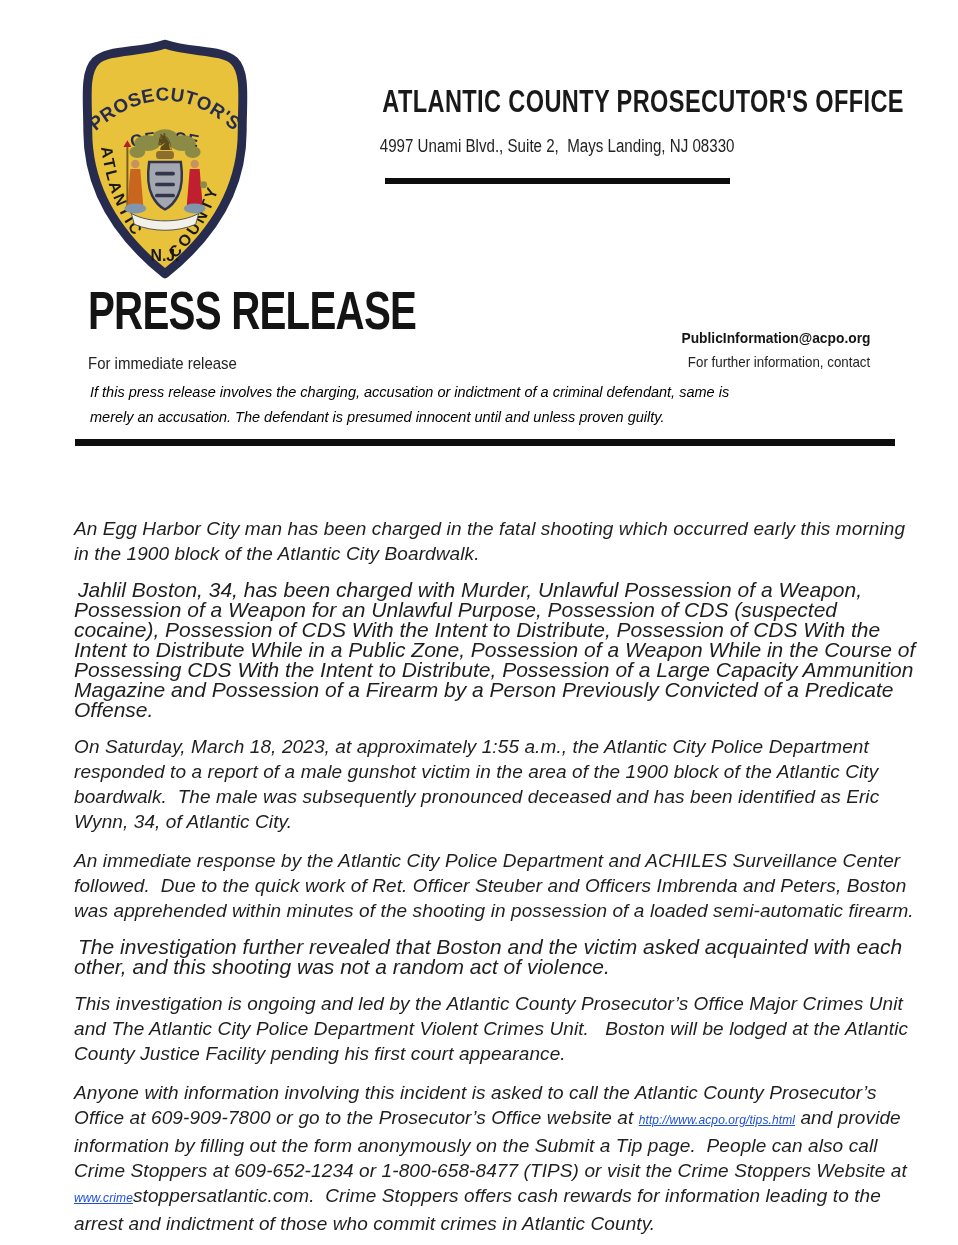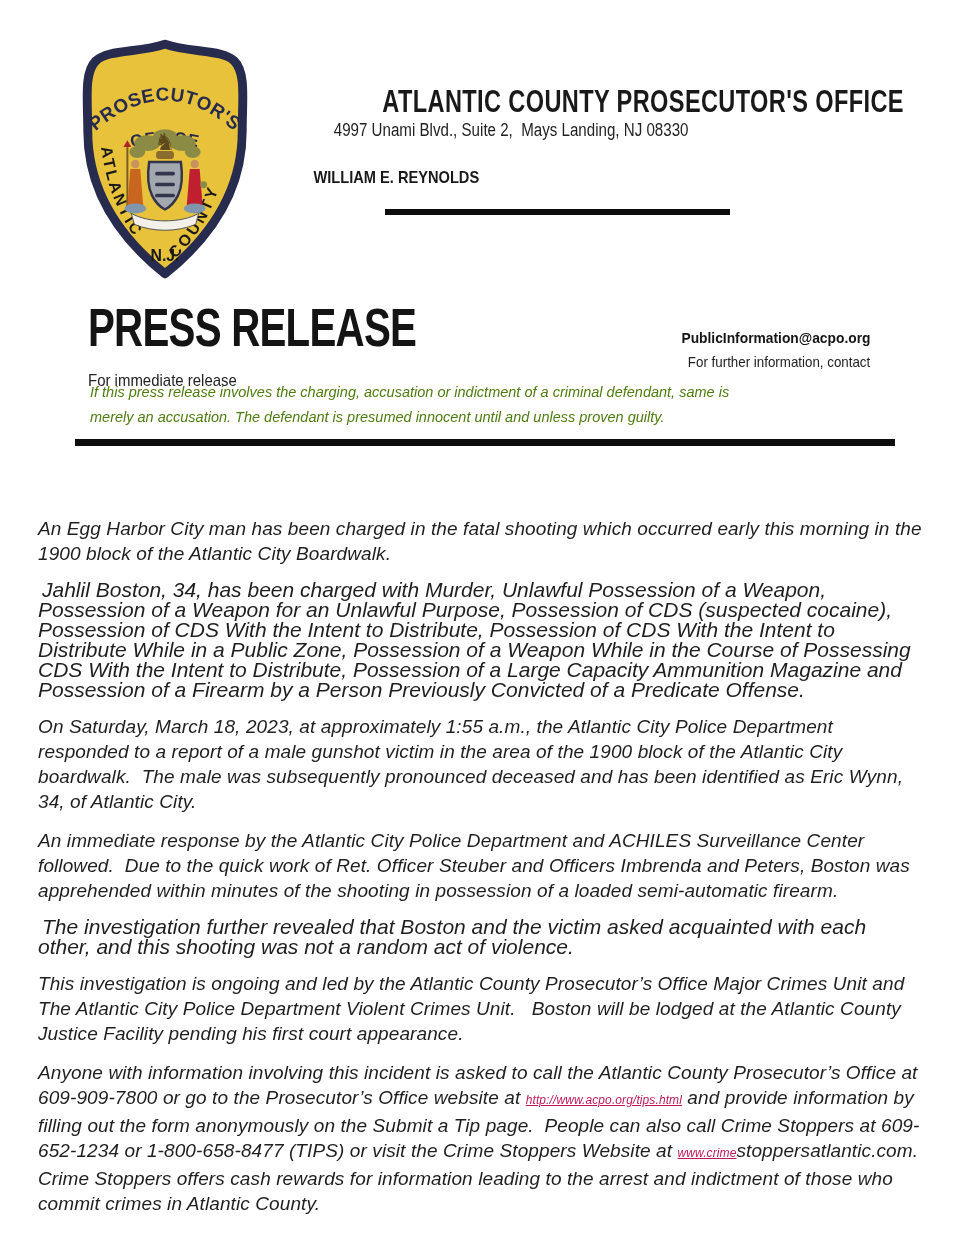--- a/index.html
+++ b/index.html
@@ -6,52 +6,52 @@
   html,body { background:#ffffff; }
   .page {
     position:relative; width:958px; height:1245px; margin:0 auto;
     background:#ffffff; overflow:hidden;
     font-family:"Liberation Sans", sans-serif; color:#1f1f1f;
   }
   
   .badge-svg { position:absolute; left:66px; top:34px; width:198px; height:250px; }
 
   
-  .header-block { position:absolute; left:300px; top:84px; width:515px; text-align:left; }
+  .header-block { position:absolute; left:300px; top:84px; width:515px; text-align:center; }
   .cond { display:inline-block; white-space:nowrap; }
   .hb-title .cond { font-size:31px; font-weight:700; letter-spacing:0.5px; color:#191919;
     transform:scaleX(0.76); transform-origin:center; }
-  .hb-address { margin-top:0; }
+  .hb-address { margin-top:16px; }
   .hb-address .cond { font-size:18px; font-weight:400; color:#232323; transform:scaleX(0.84); transform-origin:center; }
   .hb-name { margin-top:27px; }
   .hb-name .cond { font-size:17px; font-weight:700; color:#191919; transform:scaleX(0.86); transform-origin:center; }
   .hb-ptitle { margin-top:2px; }
   .hb-ptitle .cond { font-size:15px; font-weight:400; color:#232323; transform:scaleX(0.88); transform-origin:center; }
   .bar1 { width:345px; height:6px; background:#0d0d0d; margin:21px auto 0 auto; }
 
   
-  .pr-row { position:absolute; left:88px; top:297px; width:782px; display:flex; justify-content:space-between; align-items:center; }
+  .pr-row { position:absolute; left:88px; top:280px; width:782px; display:flex; justify-content:space-between; align-items:flex-end; }
   .pr-heading .cond { font-size:53px; font-weight:700; letter-spacing:-1px; color:#141414;
     transform:scaleX(0.76); transform-origin:left center; }
   .pr-sub { margin-top:13px; }
   .pr-sub .cond { font-size:17px; font-weight:400; color:#232323; transform:scaleX(0.88); transform-origin:left center; }
   .contact-block { text-align:right; padding-top:11px; line-height:1.5; }
   .contact-block .c1 { font-size:14.5px; font-weight:400; color:#232323; transform:scaleX(0.92); transform-origin:right center; }
   .contact-block .c2 { font-size:15px; font-weight:700; color:#141414; transform:scaleX(0.92); transform-origin:right center; }
 
   .disclaimer { position:absolute; left:90px; top:380px; width:650px;
-    font-style:italic; font-size:14.5px; line-height:1.75; color:#4d7c0f; }
+    font-style:italic; font-size:14.5px; line-height:1.75; color:#000000; }
   .bar2 { position:absolute; left:75px; top:439px; width:820px; height:7px; background:#0d0d0d; }
 
   
   .body-col { position:absolute; left:38px; top:516px; width:886px; }
-  .body-col p { font-style:italic; color:#1f1f1f; margin-bottom:14px; }
+  .body-col p { font-style:italic; color:#1f1f1f; margin-bottom:14px;margin-left:36px; }
   .para-lg { font-size:19px; line-height:25px; letter-spacing:0.1px; }
   .para-sm { font-size:21px; line-height:20px; text-indent:4px; }
-  .link { color:#be185d; text-decoration:underline; font-size:12px; font-style:italic; cursor:pointer; }
+  .link { color:#1d4ed8; text-decoration:underline; font-size:12px; font-style:italic; cursor:pointer; }
 </style>
 </head>
 <body>
 
 <div class="page">
 
   <svg class="badge-svg" viewBox="0 0 200 252" aria-hidden="true">
     <defs>
       <path id="arcTop" d="M 30,98 Q 100,36 170,98" fill="none"></path>
       <path id="arcOffice" d="M 54,118 Q 100,102 146,118" fill="none"></path>
@@ -110,23 +110,20 @@
     </g>
   </svg>
 
   <div class="header-block">
     <div class="hb-title">
       <span class="cond">ATLANTIC COUNTY PROSECUTOR'S OFFICE</span>
     </div>
     <div class="hb-address">
       <span class="cond">4997 Unami Blvd., Suite 2,&nbsp; Mays Landing, NJ 08330</span>
     </div>
-    <div class="hb-name">
-      <span class="cond">WILLIAM E. REYNOLDS</span>
-    </div>
     <div class="bar1"></div>
   </div>
 
   <div class="pr-row">
     <div>
       <div class="pr-heading">
         <span class="cond">PRESS RELEASE</span>
       </div>
       <div class="pr-sub">
         <span class="cond">For immediate release</span>

